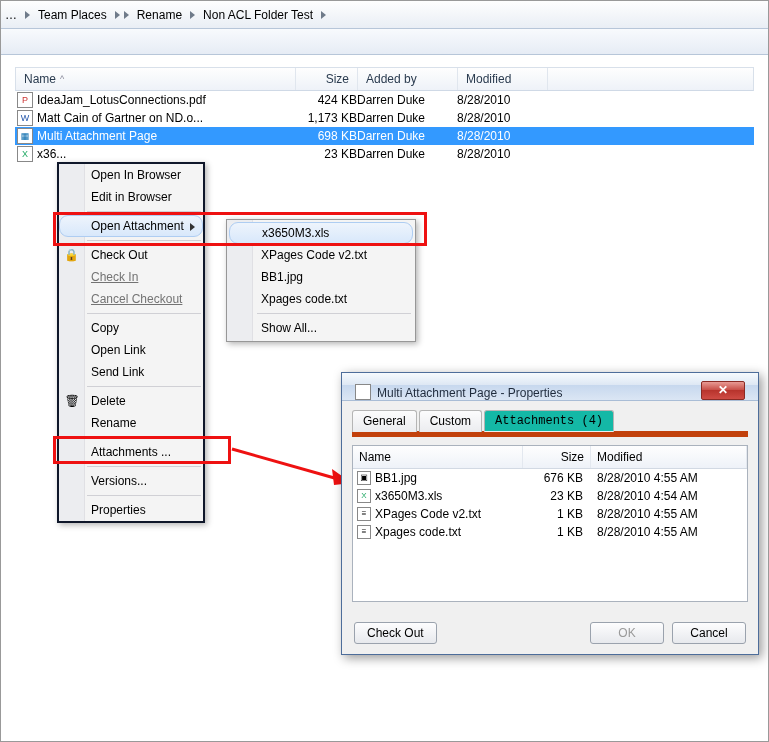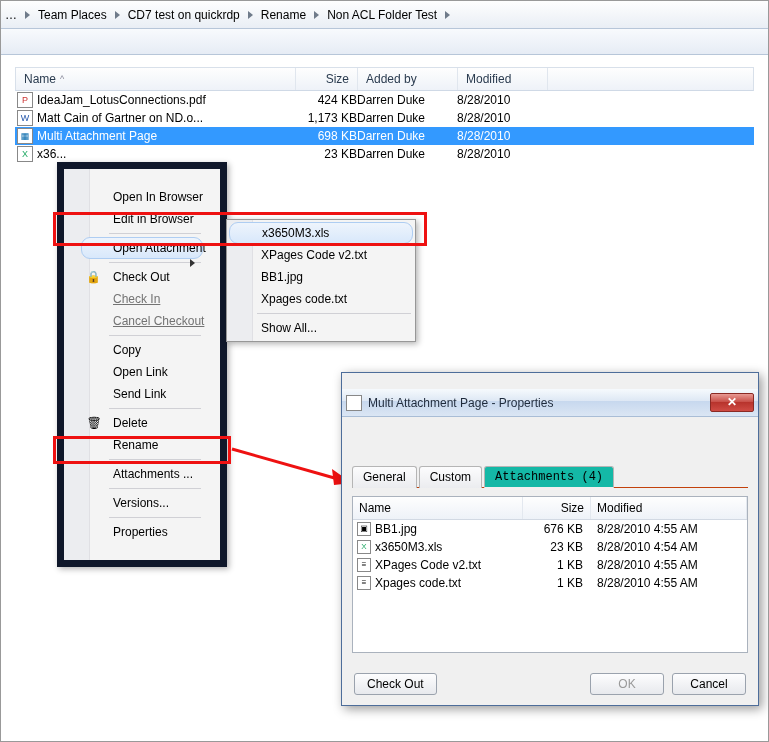--- a/index.html
+++ b/index.html
@@ -18,47 +18,47 @@
   .frow { display:flex; padding:1px 0; align-items:center; }
   .frow.sel { background:#3399ff; color:#fff; }
   .ic { width:16px; height:16px; display:inline-block; margin-right:4px; vertical-align:middle; border:1px solid #888; background:#fff; font-size:9px; line-height:14px; text-align:center; }
   .c-name { width:280px; display:flex; align-items:center; padding-left:2px; }
   .c-size { width:62px; text-align:right; }
   .c-add  { width:100px; }
   .c-mod  { width:90px; }
   .asc { font-size:9px; margin-left:4px; color:#889; }
 
   
-  .ctx { position:absolute; width:170px; background:#f4f4f4; border:7px solid #0f172a; box-shadow:2px 2px 6px rgba(0,0,0,.3); padding:17px; }
+  .ctx { position:absolute; width:148px; background:#f4f4f4; border:2px solid #0f172a; box-shadow:2px 2px 6px rgba(0,0,0,.3); padding:0; }
   .ctx .iconcol { position:absolute; left:0; top:0; bottom:0; width:26px; background:#ecedf0; border-right:1px solid #e0e0e4;}
   .mi { position:relative; padding:4px 8px 4px 32px; white-space:nowrap; }
   .mi.hov { background:linear-gradient(#eef4fc,#d8e8fb); border:1px solid #aecdf2; border-radius:9px; padding:3px 7px 3px 31px;}
   .mi.dis { color:#737373;text-decoration:underline; }
   .sep { height:1px; background:#d0d0d5; margin:3px 2px 3px 28px; }
   .arrow { float:right; width:0;height:0;border-top:4px solid transparent;border-bottom:4px solid transparent;border-left:5px solid #333; margin-top:4px; }
   .mi-ico { position:absolute; left:5px; top:3px; width:16px; height:16px; font-size:12px; text-align:center; line-height:16px; }
 
   .sub { position:absolute; width:190px; background:#f4f4f4; border:1px solid #979797; box-shadow:2px 2px 6px rgba(0,0,0,.3); padding:2px; }
   .sub .iconcol { position:absolute; left:0; top:0; bottom:0; width:26px; background:#ecedf0; border-right:1px solid #e0e0e4;}
   .sub .mi { padding-left:32px; }
 
   
   .redbox { position:absolute; border:3px solid #e11; pointer-events:none; }
 
   
   .redarrow { position:absolute; pointer-events:none; }
 
   
   .dlg { position:absolute; width:418px; background:#f0f0f0; border:1px solid #4d6d9a; box-shadow:3px 3px 10px rgba(0,0,0,.4); }
-  .titlebar { height:28px; background:linear-gradient(#f6fafd,#dde7f4 45%,#c7d8ee 46%,#dbe6f4); display:flex; align-items:center; padding:0 4px; border-bottom:1px solid #a9bdd6;margin-top:16px; }
+  .titlebar { height:28px; background:linear-gradient(#f6fafd,#dde7f4 45%,#c7d8ee 46%,#dbe6f4); display:flex; align-items:flex-end; padding:0 13px; border-bottom:1px solid #a9bdd6; }
   .titlebar .ti { width:16px;height:16px; background:#fff; border:1px solid #888; margin-right:6px;}
   .titlebar .ttxt { flex:1; color:#1f2b3c; }
   .closebtn { width:44px; height:19px; background:linear-gradient(#e89a94,#c9514a 45%,#b6322b 46%,#cf4b44); border:1px solid #8a2a24; border-radius:2px; color:#fff; text-align:center; line-height:17px; font-weight:bold; cursor:pointer;}
   .dlgbody { padding:8px 10px 10px; }
-  .tabs { display:flex; border-bottom:1px solid #c2410c; margin-bottom:8px;margin-top:40px; }
+  .tabs { display:flex; border-bottom:6px solid #c2410c; margin-bottom:8px; }
   .tab { padding:3px 10px; border:1px solid #b5b5b5; background:linear-gradient(#fcfcfd,#ebecef); border-bottom:none; border-top-left-radius:3px; border-top-right-radius:3px; margin-right:2px; position:relative; top:1px; cursor:pointer;}
   .tab.active { background:#14b8a6; border-bottom:1px solid #f0f0f0;font-family:Liberation Mono, monospace; }
   .hint { margin:4px 2px 8px; line-height:1.35; }
   .attlist { border:1px solid #aab2bd; background:#fff; }
   .ahdr { display:flex; background:linear-gradient(#fefefe,#eef2f8); border-bottom:1px solid #d2d9e3; }
   .ahdr > div { padding:4px 6px; border-right:1px solid #e3e8ef; }
   .arow { display:flex; padding:2px 0; align-items:center; }
   .an { width:170px; display:flex; align-items:center; padding-left:4px;}
   .as { width:68px; text-align:right; padding-right:8px;}
   .am { flex:1; padding-left:6px;}
@@ -69,21 +69,20 @@
   .btn.dis { color:#9a9a9a; }
 </style>
 </head>
 <body>
 
 <div class="breadcrumb">
   <span class="crumb" style="padding-left:0">…</span>
   <span class="crumb-sep"></span>
   <span class="crumb">Team Places</span>
   <span class="crumb-sep"></span>
-  <span class="crumb">CD7 test on quickrdp</span>
   <span class="crumb-sep"></span>
   <span class="crumb">Rename</span>
   <span class="crumb-sep"></span>
   <span class="crumb">Non ACL Folder Test</span>
   <span class="crumb-sep"></span>
 </div>
 <div class="tb2"></div>
 
 <div class="filearea">
   <div class="fhdr">

